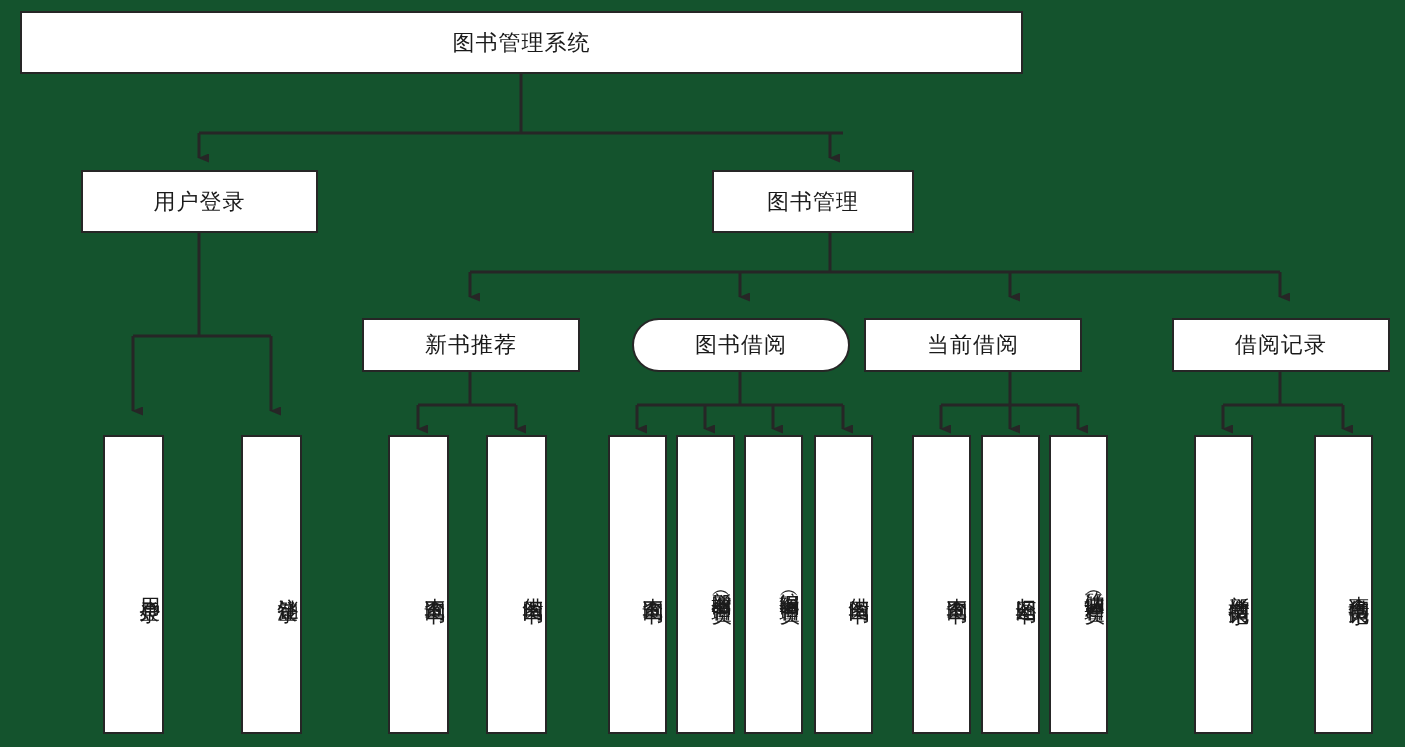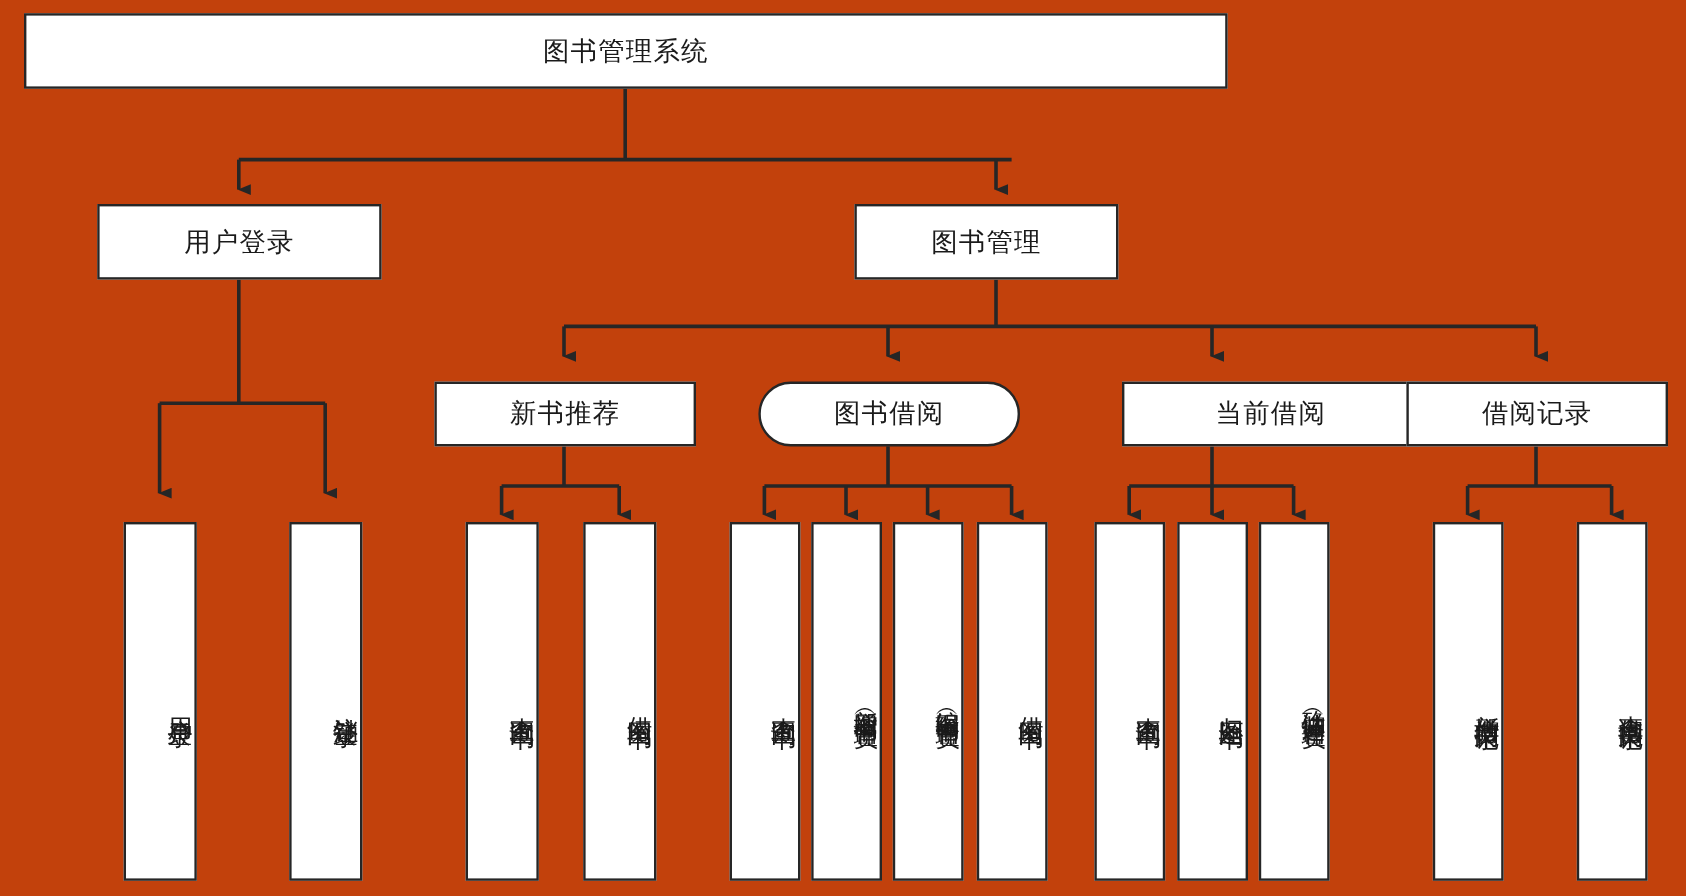--- a/index.html
+++ b/index.html
@@ -1,18 +1,18 @@
 <!DOCTYPE html>
 <html><head>
 <meta charset="utf-8">
 <style>
   html,body{margin:0;padding:0;background:#ffffff;}
   body{width:1405px;height:747px;overflow:hidden;
        font-family:"DejaVu Sans","Liberation Sans",sans-serif;}
-  #stage{position:relative;width:1405px;height:747px;background:#c2410c;}
+  #stage{position:relative;width:1405px;height:747px;background:#14532d;}
   svg.wires{position:absolute;left:0;top:0;width:1405px;height:747px;}
   .node{position:absolute;box-sizing:border-box;background:#ffffff;
         border:2.5px solid #262626;display:flex;align-items:center;
         justify-content:center;color:#1a1a1a;}
   .node.h{font-size:22px;letter-spacing:1px;}
   .node.v{writing-mode:vertical-rl;text-orientation:upright;
           font-size:21px;line-height:1.18;letter-spacing:2px;
           padding:10px 0;align-items:flex-start;justify-content:center;}
   .node.v.tall{font-size:20px;}
   #watermark{position:absolute;right:8px;bottom:6px;color:#c9c9c9;
@@ -73,31 +73,31 @@
     </g>
   </svg>
 
   <div class="node h" style="left:20px;top:11px;width:1003px;height:63px;">
     <span>图书管理系统</span>
   </div>
 
   <div class="node h" style="left:81px;top:170px;width:237px;height:63px;">
     <span>用户登录</span>
   </div>
-  <div class="node h" style="left:712px;top:170px;width:220px;height:63px;">
+  <div class="node h" style="left:712px;top:170px;width:202px;height:63px;">
     <span>图书管理</span>
   </div>
 
   <div class="node h" style="left:362px;top:318px;width:218px;height:54px;text-align:right;">
     <span>新书推荐</span>
   </div>
   <div class="node h" style="left:632px;top:318px;width:218px;height:54px;border-radius:27px;">
     <span>图书借阅</span>
   </div>
-  <div class="node h" style="left:935px;top:318px;width:248px;height:54px;">
+  <div class="node h" style="left:864px;top:318px;width:218px;height:54px;">
     <span>当前借阅</span>
   </div>
   <div class="node h" style="left:1172px;top:318px;width:218px;height:54px;">
     <span>借阅记录</span>
   </div>
 
   <div class="node v" style="left:103px;top:435px;width:61px;height:299px;">
     <span>用户登录</span>
   </div>
   <div class="node v" style="left:241px;top:435px;width:61px;height:299px;">

